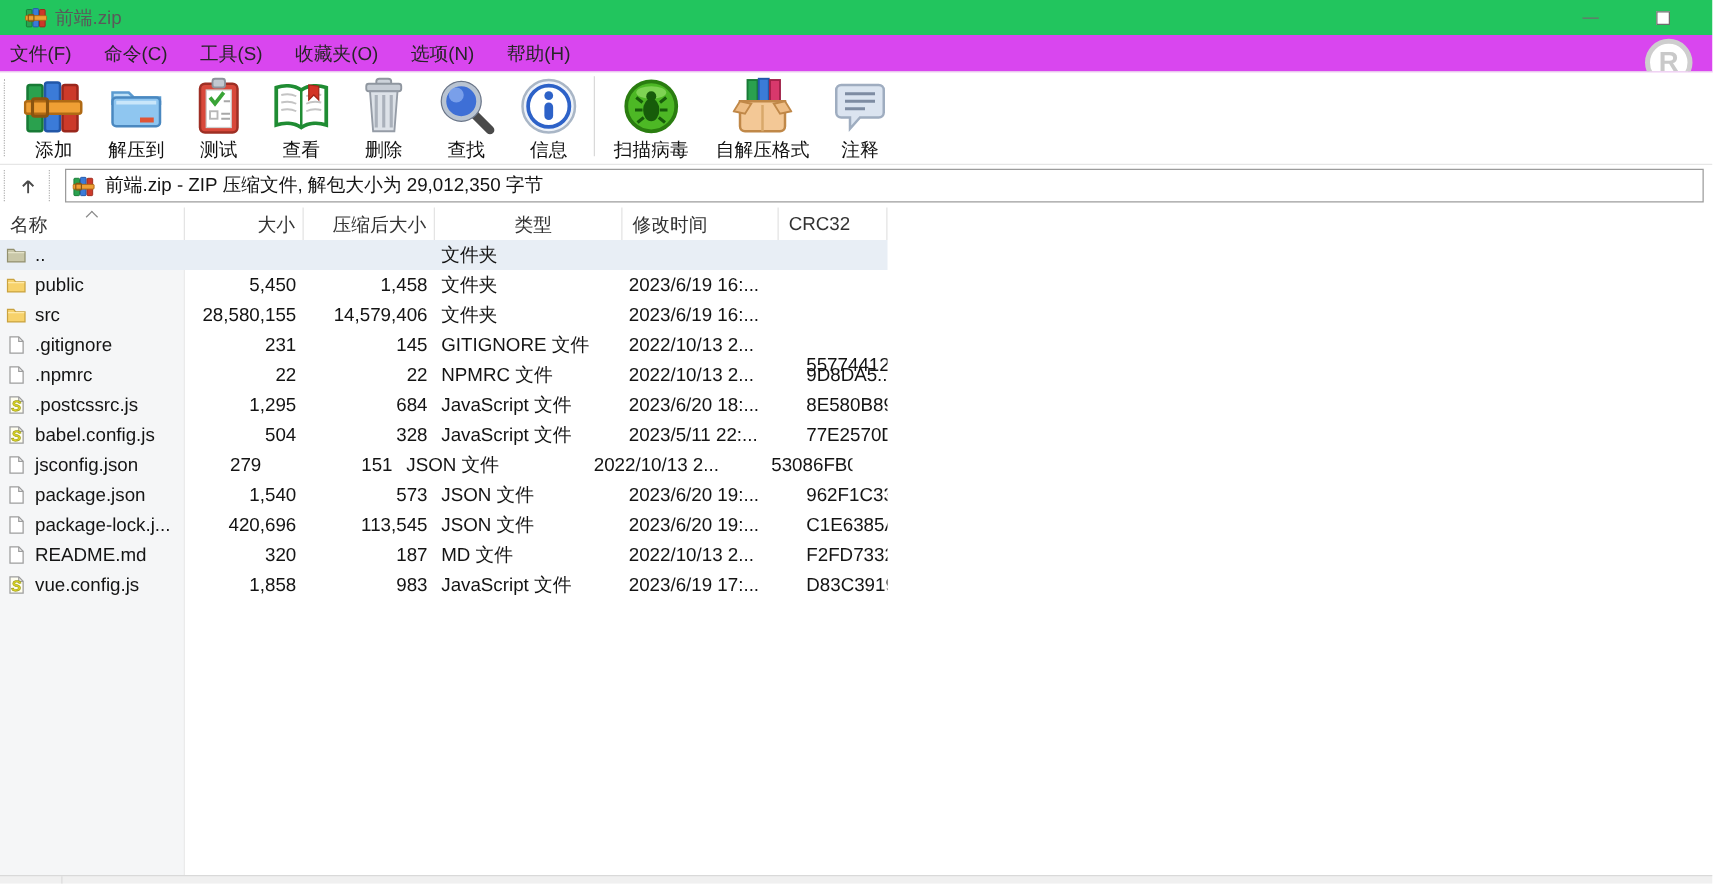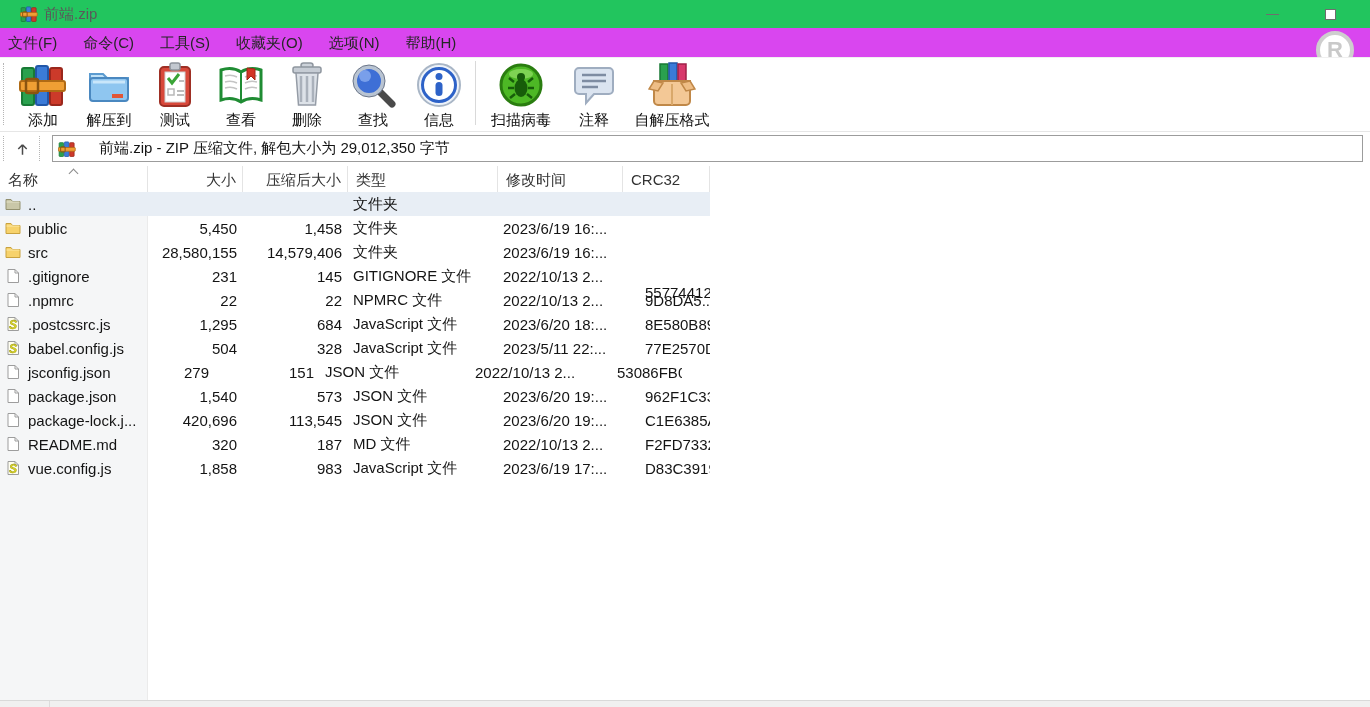--- a/index.html
+++ b/index.html
@@ -32,21 +32,21 @@
   .tbtn .ticon svg { width:100%; height:100%; display:block; }
   .tbtn .tlabel { font-size:15px; color:#111; margin-top:2px; white-space:nowrap; }
   .tsep { width:1px; background:#d9d9d9; height:64px; margin:3px 3px 0 3px; }
 
   
   .addressbar { position:absolute; top:132px; left:0; right:0; height:34px; background:#fff; }
   .addr-gripper1 { position:absolute; left:3px; top:4px; bottom:5px; width:2px; border-left:1px dotted #b5b5b5; }
   .addr-gripper2 { position:absolute; left:39px; top:4px; bottom:5px; width:2px; border-left:1px dotted #b5b5b5; }
   .up-btn { position:absolute; left:9px; top:3px; width:27px; height:27px; display:flex; align-items:center; justify-content:center; }
   .up-btn svg { width:15px; height:16px; }
-  .addr-field { position:absolute; left:52px; right:7px; top:3px; height:27px; border:1px solid #9c9c9c; background:#fff; display:flex; align-items:center; padding-left:5px;gap:15px; }
+  .addr-field { position:absolute; left:52px; right:7px; top:3px; height:27px; border:1px solid #9c9c9c; background:#fff; display:flex; align-items:center; padding-left:5px; }
   .addr-field .aicon { width:18px; height:18px; margin-right:8px; flex:none; }
   .addr-field .aicon svg { width:100%; height:100%; display:block; }
   .addr-text { font-size:15px; color:#141414; white-space:nowrap; }
 
   
   .list-header { position:absolute; top:166px; left:0; height:26px; display:flex; background:#fff; }
   .hcell { position:relative; font-size:15px; color:#333; padding-top:5px; border-right:1px solid #e4e4e4; white-space:nowrap; overflow:hidden; }
   .hcell.left { padding-left:8px; }
   .hcell.right { text-align:right; padding-right:6px; }
   .sort-caret { position:absolute; top:2px; left:50%; margin-left:-4px; width:8px; height:8px; }
@@ -195,42 +195,42 @@
             <svg viewBox="0 0 48 48">
               <circle cx="24" cy="24" r="20" fill="#4db825" stroke="#2a7d10" stroke-width="3"></circle>
               <ellipse cx="24" cy="13" rx="12" ry="5" fill="#8fdc63" opacity="0.75"></ellipse>
               <ellipse cx="24" cy="27" rx="6.5" ry="9" fill="#175c0a"></ellipse>
               <circle cx="24" cy="16" r="4" fill="#175c0a"></circle>
               <path d="M17 21l-5-4M17 27h-6M18 33l-5 4M31 21l5-4M31 27h6M30 33l5 4" stroke="#175c0a" stroke-width="2.5" fill="none"></path>
             </svg>
           </span>
           <span class="tlabel">扫描病毒</span>
         </div>
-        <div class="tbtn" style="width: 62px;">
-          <span class="ticon">
-            <svg viewBox="0 0 48 48">
-              <path d="M9 7h30a4 4 0 0 1 4 4v18a4 4 0 0 1-4 4H24l-8 9v-9H9a4 4 0 0 1-4-4V11a4 4 0 0 1 4-4z" fill="#dbe4f0" stroke="#9fadc0" stroke-width="2"></path>
-              <path d="M12 14h24M12 20h24M12 26h16" stroke="#7e8ca2" stroke-width="2.5" fill="none"></path>
-            </svg>
-          </span>
-          <span class="tlabel">注释</span>
-        </div>
         <div class="tbtn" style="width: 94px;">
           <span class="ticon">
             <svg viewBox="0 0 48 48">
               <rect x="12" y="3" width="8" height="22" fill="#2aa14e" stroke="#187a35" stroke-width="1.5"></rect>
               <rect x="21" y="2" width="8" height="23" fill="#3b7bd8" stroke="#2257a8" stroke-width="1.5"></rect>
               <rect x="30" y="3" width="8" height="22" fill="#d8386c" stroke="#a02048" stroke-width="1.5"></rect>
               <path d="M6 20h36v20a4 4 0 0 1-4 4H10a4 4 0 0 1-4-4z" fill="#f3c896" stroke="#c08848" stroke-width="2"></path>
               <path d="M6 20L1 28l9 2 5-8z" fill="#eebd85" stroke="#c08848" stroke-width="1.5"></path>
               <path d="M42 20l5 8-9 2-5-8z" fill="#eebd85" stroke="#c08848" stroke-width="1.5"></path>
               <path d="M24 23v21" stroke="#d9a86a" stroke-width="2"></path>
             </svg>
           </span>
           <span class="tlabel">自解压格式</span>
+        </div>
+        <div class="tbtn" style="width: 62px;">
+          <span class="ticon">
+            <svg viewBox="0 0 48 48">
+              <path d="M9 7h30a4 4 0 0 1 4 4v18a4 4 0 0 1-4 4H24l-8 9v-9H9a4 4 0 0 1-4-4V11a4 4 0 0 1 4-4z" fill="#dbe4f0" stroke="#9fadc0" stroke-width="2"></path>
+              <path d="M12 14h24M12 20h24M12 26h16" stroke="#7e8ca2" stroke-width="2.5" fill="none"></path>
+            </svg>
+          </span>
+          <span class="tlabel">注释</span>
         </div>
       </div>
   </div>
 
   <div class="addressbar">
     <span class="addr-gripper1"></span>
     <div class="up-btn">
       <svg viewBox="0 0 16 16">
           <path d="M8 14V3.5M8 3.5L3.5 8M8 3.5L12.5 8" fill="none" stroke="#4a4a4a" stroke-width="1.6"></path>
         </svg>
@@ -247,21 +247,21 @@
           </svg>
         </span>
       <span class="addr-text">前端.zip - ZIP 压缩文件, 解包大小为 29,012,350 字节</span>
     </div>
   </div>
 
   <div class="list-header" id="list-header">
       <div class="hcell left" style="width: 148px;">名称<span class="sort-caret"></span></div>
       <div class="hcell right" style="width: 95px;">大小</div>
       <div class="hcell right" style="width: 105px;">压缩后大小</div>
-      <div class="hcell left" style="width: 150px;">类型</div>
+      <div class="hcell left" style="width: 150px; text-align: center;">类型</div>
       <div class="hcell left" style="width: 125px;">修改时间</div>
       <div class="hcell left" style="width: 87px;">CRC32</div>
     </div>
 
   <div class="filelist">
     <div class="namecol-shade"></div>
     <div class="rows" id="rows">
         <div class="row selected">
           <div class="cell name" style="width: 148px;">
             <span class="ficon">

